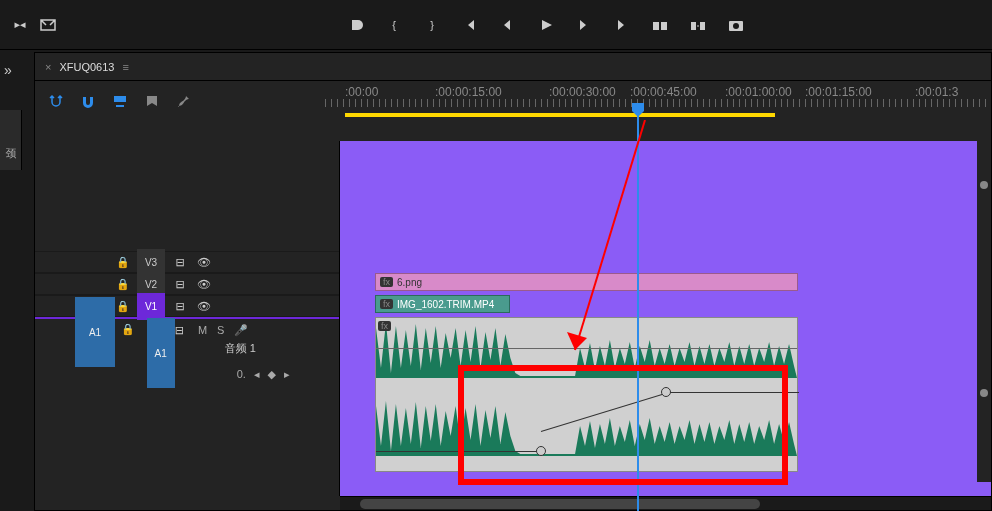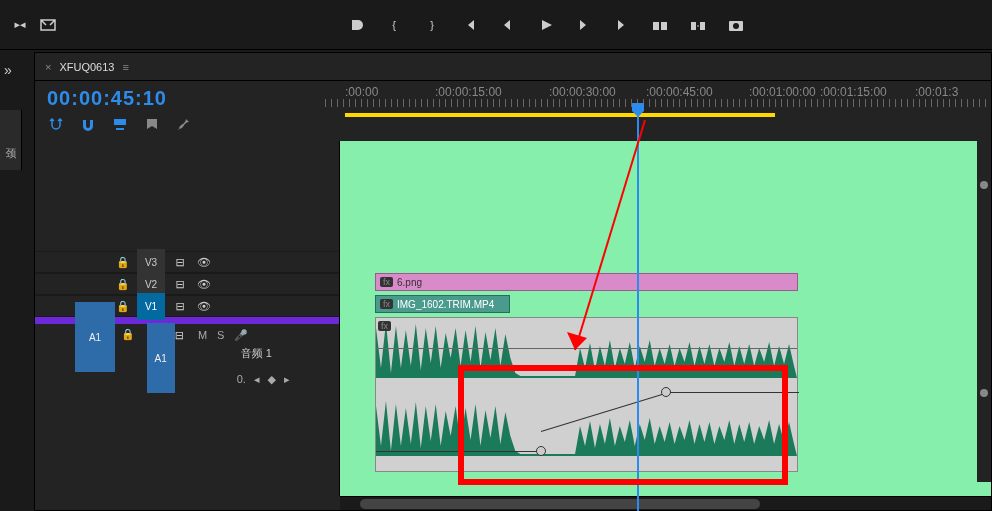--- a/index.html
+++ b/index.html
@@ -27,32 +27,32 @@
 .tick-marks{position:absolute;top:14px;left:0;right:0;height:8px;background:repeating-linear-gradient(90deg,#666 0,#666 1px,transparent 1px,transparent 6px)}
 .yellow-bar{position:absolute;top:32px;left:20px;width:430px;height:4px;background:#ffd800}
 .playhead-top{position:absolute;top:22px;left:307px;width:12px;height:14px}
 .playhead-line{position:absolute;top:32px;left:312px;width:2px;height:440px;background:#2d8ceb;z-index:5}
 .tracks-area{position:absolute;top:88px;left:0;right:0;bottom:14px;display:flex}
 .track-headers{width:305px;background:#232323;border-right:1px solid #000}
 .spacer{height:110px}
 .vtrack{height:22px;display:flex;align-items:center;gap:6px;padding-left:80px;border-top:1px solid #1a1a1a;border-bottom:1px solid #1a1a1a}
 .vtrack .lock{color:#888;width:16px;text-align:center}
 .vtrack .name{background:#333;color:#ccc;width:28px;text-align:center;padding:8px 0;font-size:10px}
-.vtrack .name.sel{background:#0369a1;color:#fff}
+.vtrack .name.sel{background:#6d28d9;color:#fff}
 .vtrack .ico{color:#ccc;width:18px;text-align:center}
-.atrack{display:flex;border-top:7px solid #6d28d9}
+.atrack{display:flex;border-top:2px solid #6d28d9}
 .atrack-src{width:40px;background:#2d6ca8;color:#eee;display:flex;align-items:center;justify-content:center;font-size:10px;margin-left:40px;height:70px;margin-top:-22px}
 .atrack-body{flex:1}
 .atrack-row1{height:22px;display:flex;align-items:center;gap:6px;padding-left:0}
 .a1-box{width:28px;background:#2d6ca8;color:#eee;text-align:center;height:70px;display:flex;align-items:center;justify-content:center;margin-top:-1px;margin-left:12px;font-size:10px}
 .atrack-ctrl{display:flex;gap:10px;margin-left:8px;color:#aaa}
 .atrack-ctrl span{cursor:pointer}
-.atrack-row2{height:22px;color:#ccc;padding-left:66px}
+.atrack-row2{height:22px;color:#ccc;padding-left:50px}
 .atrack-row3{height:22px;display:flex;align-items:center;gap:8px;padding-left:62px;color:#aaa}
-.track-content{flex:1;position:relative;background:#86efac}
+.track-content{flex:1;position:relative;background:#8b5cf6}
 .clip{position:absolute;height:18px;display:flex;align-items:center;font-size:10px;padding-left:4px;overflow:hidden}
 .clip-v2{top:132px;left:35px;width:423px;background:#d88ac9;border:1px solid #9a5a8d;color:#333}
 .clip-v1{top:154px;left:35px;width:135px;background:#4a9b8e;border:1px solid #2a6b5e;color:#111}
 .fx{background:#333;color:#888;padding:0 3px;margin-right:4px;font-size:9px;border-radius:2px}
 .audio-clip{position:absolute;top:176px;left:35px;width:423px;height:155px;background:#d0d0d0;border:1px solid #888}
 .wave1{position:absolute;top:0;left:0;right:0;height:60px;background:#d0d0d0}
 .wave2{position:absolute;top:78px;left:0;right:0;height:60px;background:#d0d0d0}
 .wave-svg{width:100%;height:100%;display:block}
 .aclip-label{position:absolute;top:1px;left:2px;z-index:2}
 .level-line{position:absolute;left:0;right:0;height:1px;background:#666}
@@ -141,21 +141,20 @@
 
 <div class="timeline-panel">
   <div class="panel-tab">
     <span class="tab-close">×</span>
     <span class="tab-name">XFUQ0613</span>
     <span class="tab-menu">≡</span>
   </div>
 
   <div class="header-row">
     <div class="header-left">
-      <div class="timecode">00:00:45:10</div>
       <div class="tools-row">
         <span class="t">
             <svg width="16" height="16">
               <path d="M4 2v6a4 4 0 0 0 8 0V2M2 4l2-2 2 2M10 4l2-2 2 2" stroke="#2d8ceb" fill="none" stroke-width="1.5"></path>
             </svg>
           </span>
         <span class="t">
             <svg width="16" height="16">
               <path d="M3 3v6a5 5 0 0 0 10 0V3h-3v6a2 2 0 0 1-4 0V3z" fill="#2d8ceb"></path>
             </svg>
@@ -176,23 +175,23 @@
               <path d="M3 13c0-5 3-5 5-7s2-4 2-4l3 3s-2 0-4 2-2 5-7 5z" fill="#888"></path>
             </svg>
           </span>
       </div>
     </div>
     <div class="ruler-area">
       <div class="ruler-ticks">
         <span class="ruler-label" style="left:20px">:00:00</span>
         <span class="ruler-label" style="left:110px">:00:00:15:00</span>
         <span class="ruler-label" style="left:224px">:00:00:30:00</span>
-        <span class="ruler-label" style="left:321px">:00:00:45:00</span>
-        <span class="ruler-label" style="left:424px">:00:01:00:00</span>
-        <span class="ruler-label" style="left:495px">:00:01:15:00</span>
+        <span class="ruler-label" style="left:305px">:00:00:45:00</span>
+        <span class="ruler-label" style="left:400px">:00:01:00:00</span>
+        <span class="ruler-label" style="left:480px">:00:01:15:00</span>
         <span class="ruler-label" style="left:590px">:00:01:3</span>
         <div class="tick-marks"></div>
       </div>
       <div class="yellow-bar"></div>
       <svg class="playhead-top">
           <path d="M0 0h12v8l-6 6-6-6z" fill="#2d8ceb"></path>
         </svg>
       <div class="playhead-line"></div>
     </div>
   </div>

